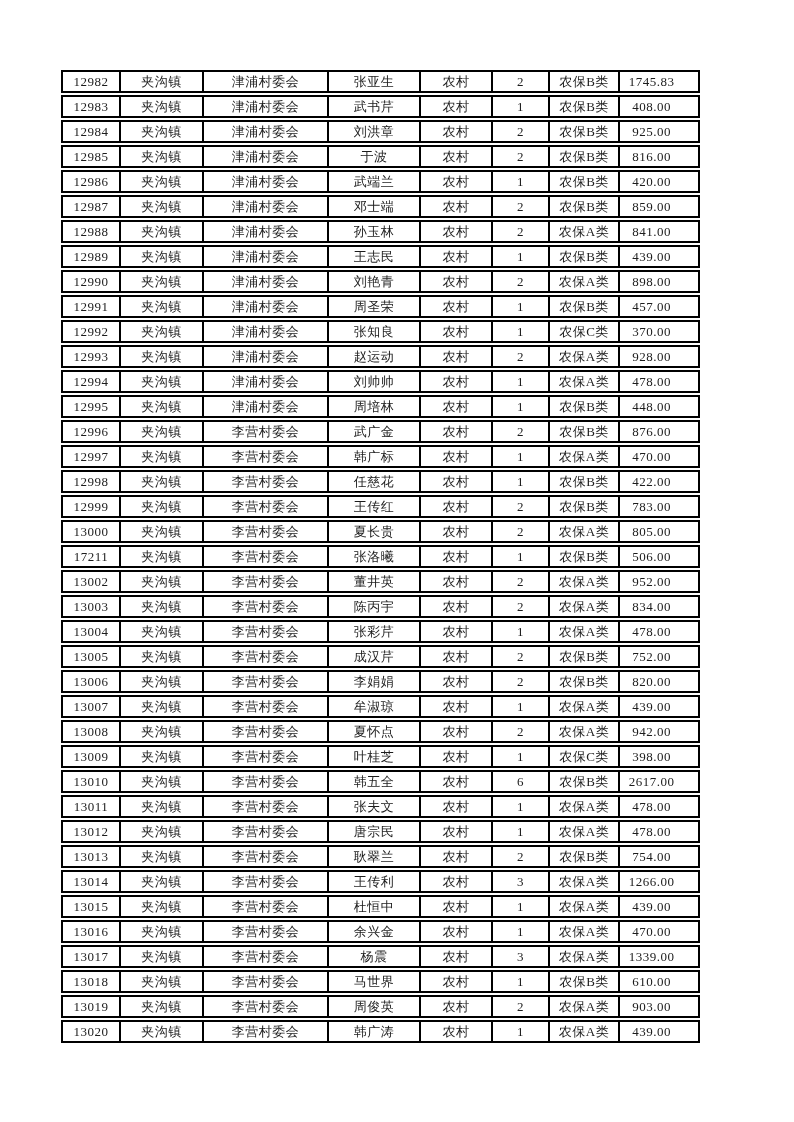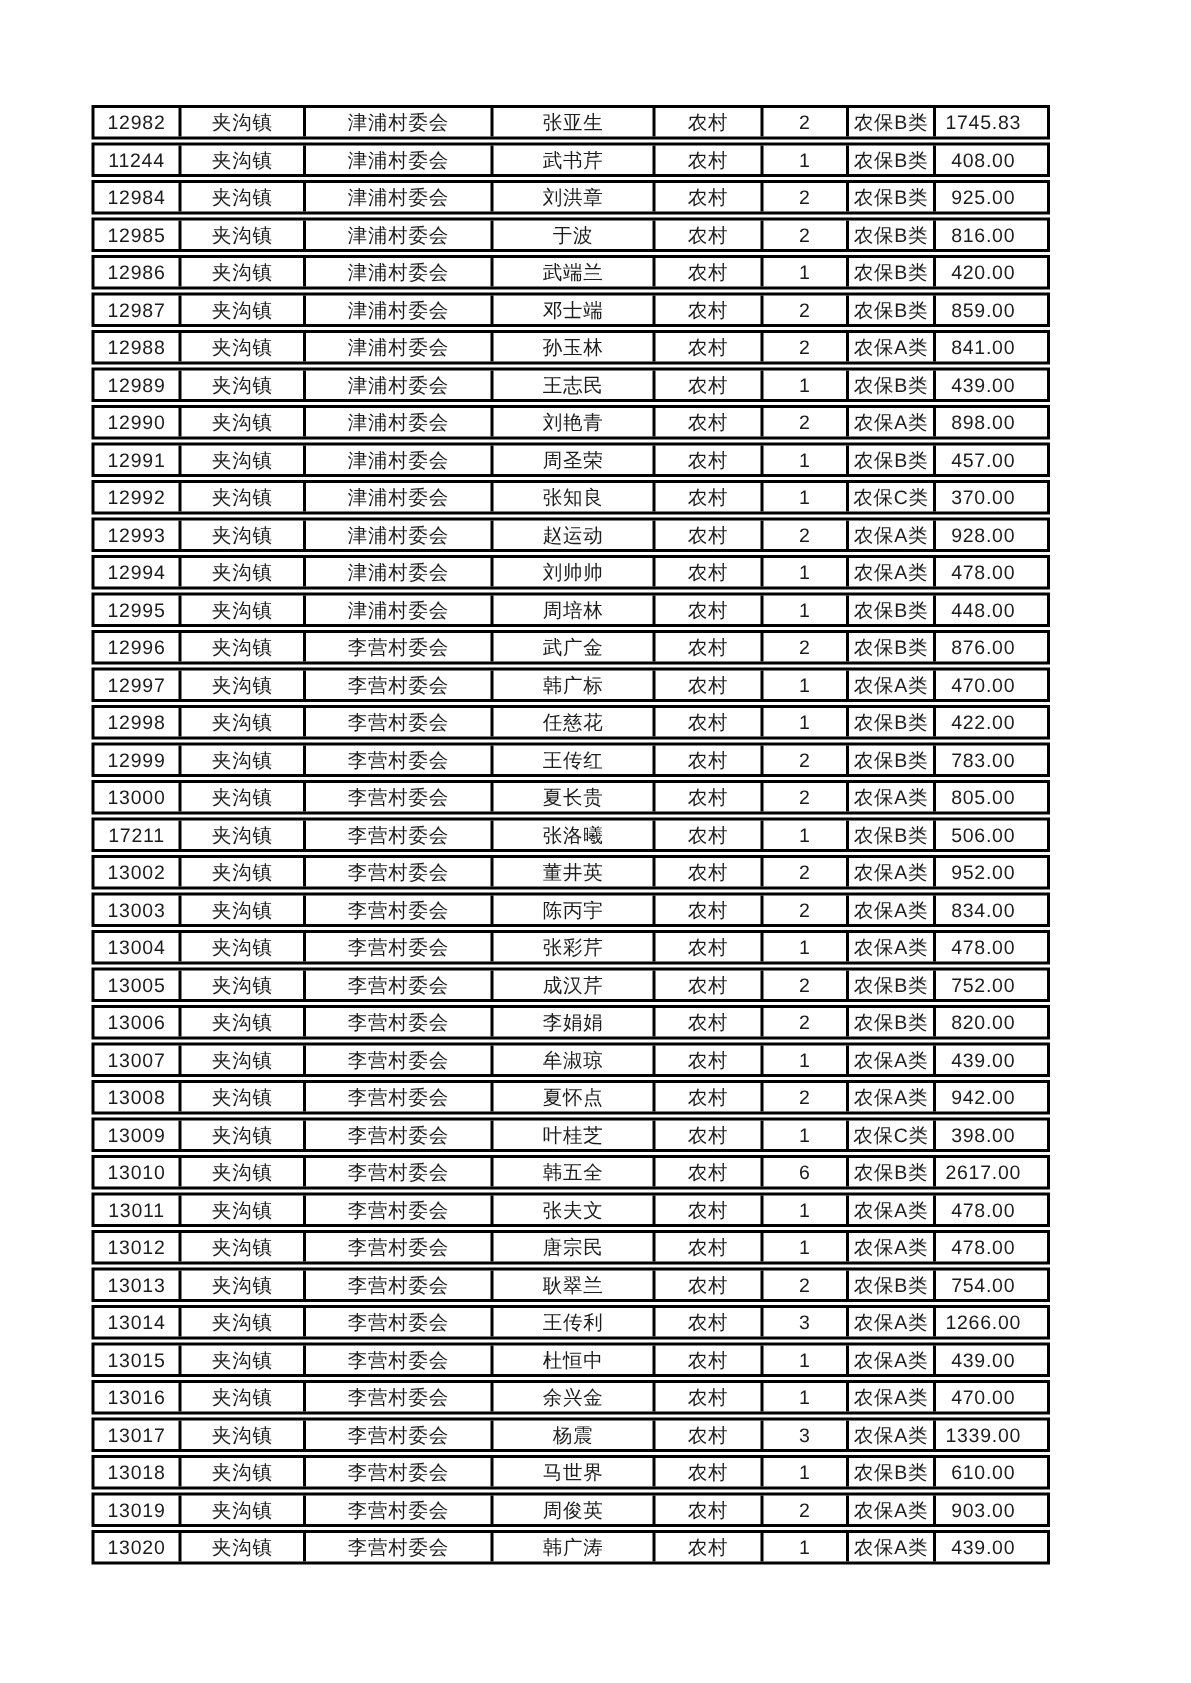--- a/index.html
+++ b/index.html
@@ -6,21 +6,21 @@
     margin: 0;
     padding: 0;
     background: #ffffff;
   }
   .page {
     position: relative;
     width: 794px;
     height: 1122px;
     background: #ffffff;
     overflow: hidden;
-    font-family: Liberation Sans, sans-serif;
+    font-family: Liberation Serif, serif;
   }
   .table {
     position: absolute;
     left: 61px;
     top: 70px;
     width: 639px;
   }
   .row {
     display: flex;
     box-sizing: border-box;
@@ -41,43 +41,43 @@
     line-height: 19px;
     color: #1c1c1c;
     white-space: nowrap;
     overflow: hidden;
     letter-spacing: 0.5px;
   }
   .cell:last-child { border-right: none; }
   .c0 { width: 58px; }
   .c1 { width: 83px; }
   .c2 { width: 125px; }
-  .c3 { width: 108px; }
+  .c3 { width: 92px; }
   .c4 { width: 72px; }
   .c5 { width: 57px; }
-  .c6 { width: 58px; }
+  .c6 { width: 70px; }
   .c7 { width: 63px; }
 </style>
 </head>
 <body>
 
 <div class="page">
   <div class="table" id="pension-table">
       <div class="row">
         <div class="cell c0">12982</div>
         <div class="cell c1">夹沟镇</div>
         <div class="cell c2">津浦村委会</div>
         <div class="cell c3">张亚生</div>
         <div class="cell c4">农村</div>
         <div class="cell c5">2</div>
         <div class="cell c6">农保B类</div>
         <div class="cell c7">1745.83</div>
       </div>
       <div class="row">
-        <div class="cell c0">11244</div>
+        <div class="cell c0">12983</div>
         <div class="cell c1">夹沟镇</div>
         <div class="cell c2">津浦村委会</div>
         <div class="cell c3">武书芹</div>
         <div class="cell c4">农村</div>
         <div class="cell c5">1</div>
         <div class="cell c6">农保B类</div>
         <div class="cell c7">408.00</div>
       </div>
       <div class="row">
         <div class="cell c0">12984</div>

